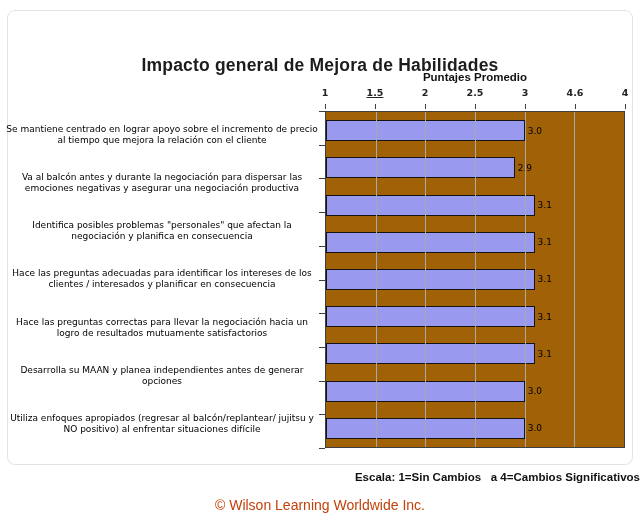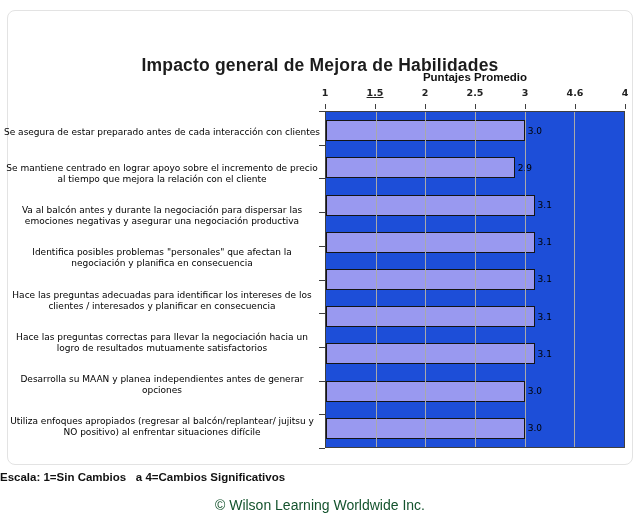--- a/index.html
+++ b/index.html
@@ -42,26 +42,26 @@
     display:flex; flex-direction:column;
   }
   .cat-label {
     flex:1; display:flex; align-items:center; justify-content:center;
     text-align:center; font-family:"DejaVu Sans", sans-serif;
     font-size:9px; line-height:11px; color:#000; overflow:hidden;
   }
   .y-axis-ticks { position:absolute; left:319px; top:111px; width:6px; height:337px; }
   .ytick-mark { position:absolute; left:0; width:6px; height:1px; background:#3f3f3f; }
   .scale-note {
-    position:absolute; left:0; right:0; top:471px; text-align:left;
+    position:absolute; left:0; right:0; top:471px; text-align:right;
     font-size:11.5px; font-weight:bold; color:#111; white-space:pre;
   }
   .copyright {
     position:absolute; left:0; right:0; top:497px; text-align:center;
-    font-size:14px; color:#14532d;
+    font-size:14px; color:#c2410c;
   }
 </style>
 </head>
 <body>
 
 <div class="chart-frame"></div>
 
 <div class="chart-title">Impacto general de Mejora de Habilidades</div>
 
 <div class="axis-title">Puntajes Promedio</div>
@@ -77,21 +77,20 @@
     <div class="xtick-mark" style="left: 50%;"></div>
     <div class="xtick" style="left: calc(66.6667% - 15px);">3</div>
     <div class="xtick-mark" style="left: 66.6667%;"></div>
     <div class="xtick" style="left: calc(83.3333% - 15px);">4.6</div>
     <div class="xtick-mark" style="left: 83.3333%;"></div>
     <div class="xtick" style="left: calc(100% - 15px);">4</div>
     <div class="xtick-mark" style="left: 100%;"></div>
   </div>
 
 <div class="category-labels">
-    <div class="cat-label">Se asegura de estar preparado antes de cada interacción con clientes</div>
     <div class="cat-label">Se mantiene centrado en lograr apoyo sobre el incremento de precio al tiempo que mejora la relación con el cliente</div>
     <div class="cat-label">Va al balcón antes y durante la negociación para dispersar las emociones negativas y asegurar una negociación productiva</div>
     <div class="cat-label">Identifica posibles problemas "personales" que afectan la negociación y planifica en consecuencia</div>
     <div class="cat-label">Hace las preguntas adecuadas para identificar los intereses de los clientes / interesados y planificar en consecuencia</div>
     <div class="cat-label">Hace las preguntas correctas para llevar la negociación hacia un logro de resultados mutuamente satisfactorios</div>
     <div class="cat-label">Desarrolla su MAAN y planea independientes antes de generar opciones</div>
     <div class="cat-label">Utiliza enfoques apropiados (regresar al balcón/replantear/ jujitsu y NO positivo) al enfrentar situaciones difícile</div>
   </div>
 
 <div class="y-axis-ticks">
@@ -101,21 +100,21 @@
     <div class="ytick-mark" style="top: 30%;"></div>
     <div class="ytick-mark" style="top: 40%;"></div>
     <div class="ytick-mark" style="top: 50%;"></div>
     <div class="ytick-mark" style="top: 60%;"></div>
     <div class="ytick-mark" style="top: 70%;"></div>
     <div class="ytick-mark" style="top: 80%;"></div>
     <div class="ytick-mark" style="top: 90%;"></div>
     <div class="ytick-mark" style="top: 100%;"></div>
   </div>
 
-<div class="plot-area" style="background: #1d4ed8; border-color: rgb(63, 63, 63); padding-left: 14px;">
+<div class="plot-area" style="background: #a16207; border-color: rgb(63, 63, 63); padding-left: 14px;">
   <div class="bar-rows">
       <div class="bar-row">
         <div class="bar" style="width: 66.6667%; background: rgb(153, 153, 240); border-color: rgb(20, 20, 20);"></div>
         <span class="bar-value">3.0</span>
       </div>
       <div class="bar-row">
         <div class="bar" style="width: 63.3333%; background: rgb(153, 153, 240); border-color: rgb(20, 20, 20);"></div>
         <span class="bar-value">2.9</span>
       </div>
       <div class="bar-row">

